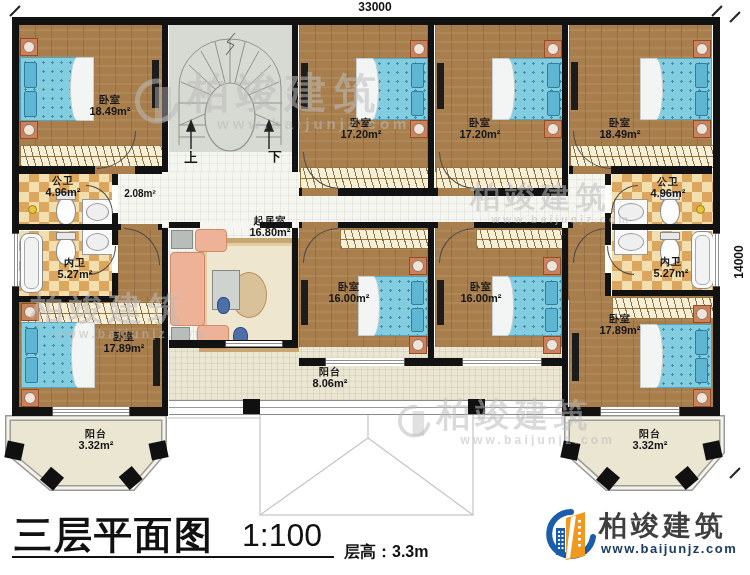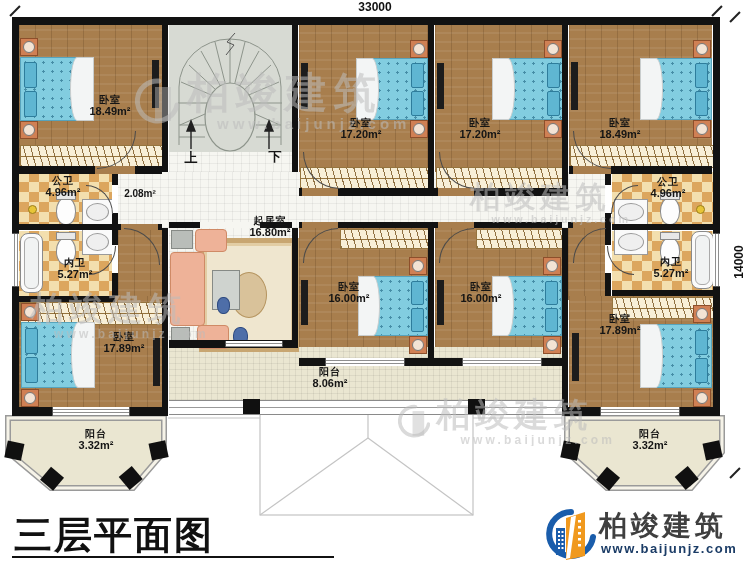--- a/index.html
+++ b/index.html
@@ -451,21 +451,23 @@
       <path d="M24 6 A20 20 0 1 0 42 30" fill="none" stroke="rgba(188,188,188,.55)" stroke-width="5" stroke-linecap="round"></path>
       <rect x="20" y="12" width="16" height="34" fill="rgba(188,188,188,.45)"></rect>
     </svg>
     <div>
       <div class="t1">柏竣建筑</div>
       <div class="t2">www.baijunjz.com</div>
     </div>
   </div>
 
   <div class="tb-title">三层平面图</div>
+  <div class="tb-scale">1:100</div>
   <div class="tb-underline"></div>
+  <div class="tb-line2">层高：3.3m</div>
 
   <svg width="52" height="60" viewBox="0 0 52 60" style="position:absolute;left:544px;top:504px;z-index:30;">
     <path d="M27 8 A22 22 0 1 0 49 33" fill="none" stroke="#1a5dab" stroke-width="6" stroke-linecap="round"></path>
     <polygon points="22,14 41,8 41,52 22,56" fill="#f0991e"></polygon>
     <polygon points="27,13 32,11.5 26,54 22,55" fill="#ffffff"></polygon>
     <rect x="12" y="24" width="9" height="27" fill="#1a5dab"></rect>
     <g fill="#ffffff">
       <rect x="14" y="27" width="2" height="2"></rect>
         <rect x="17.5" y="27" width="2" height="2"></rect>
       <rect x="14" y="31" width="2" height="2"></rect>

